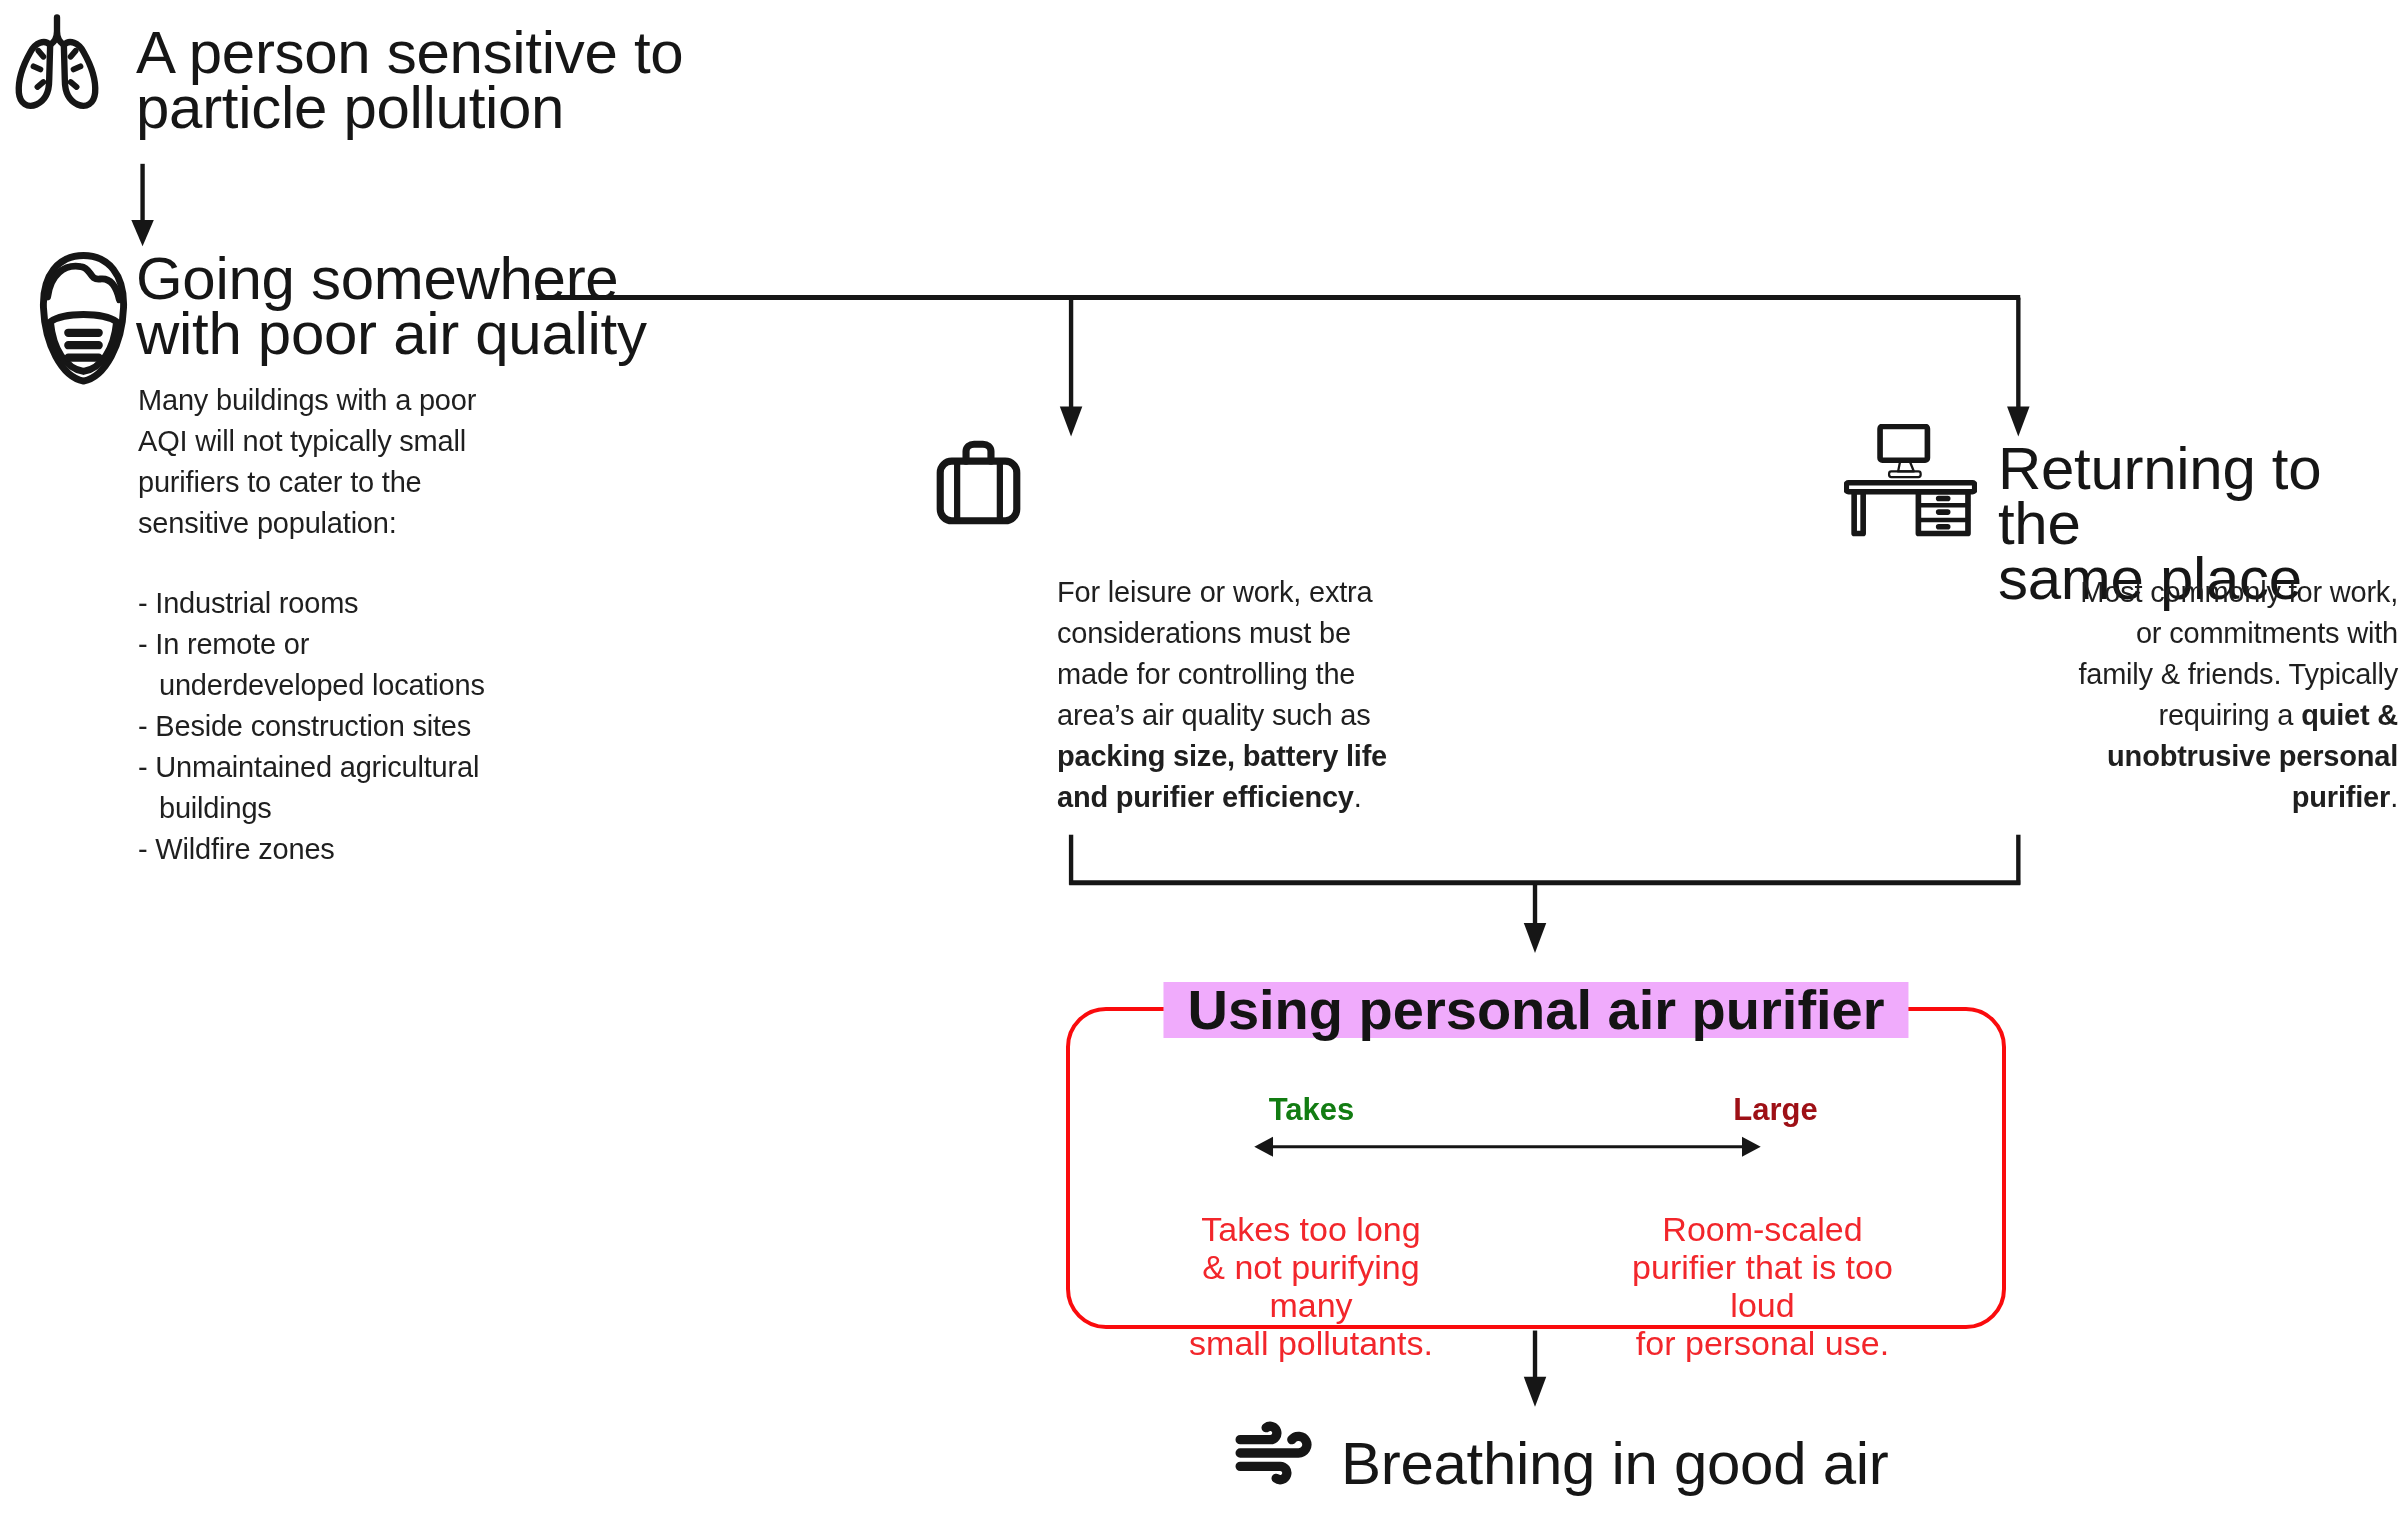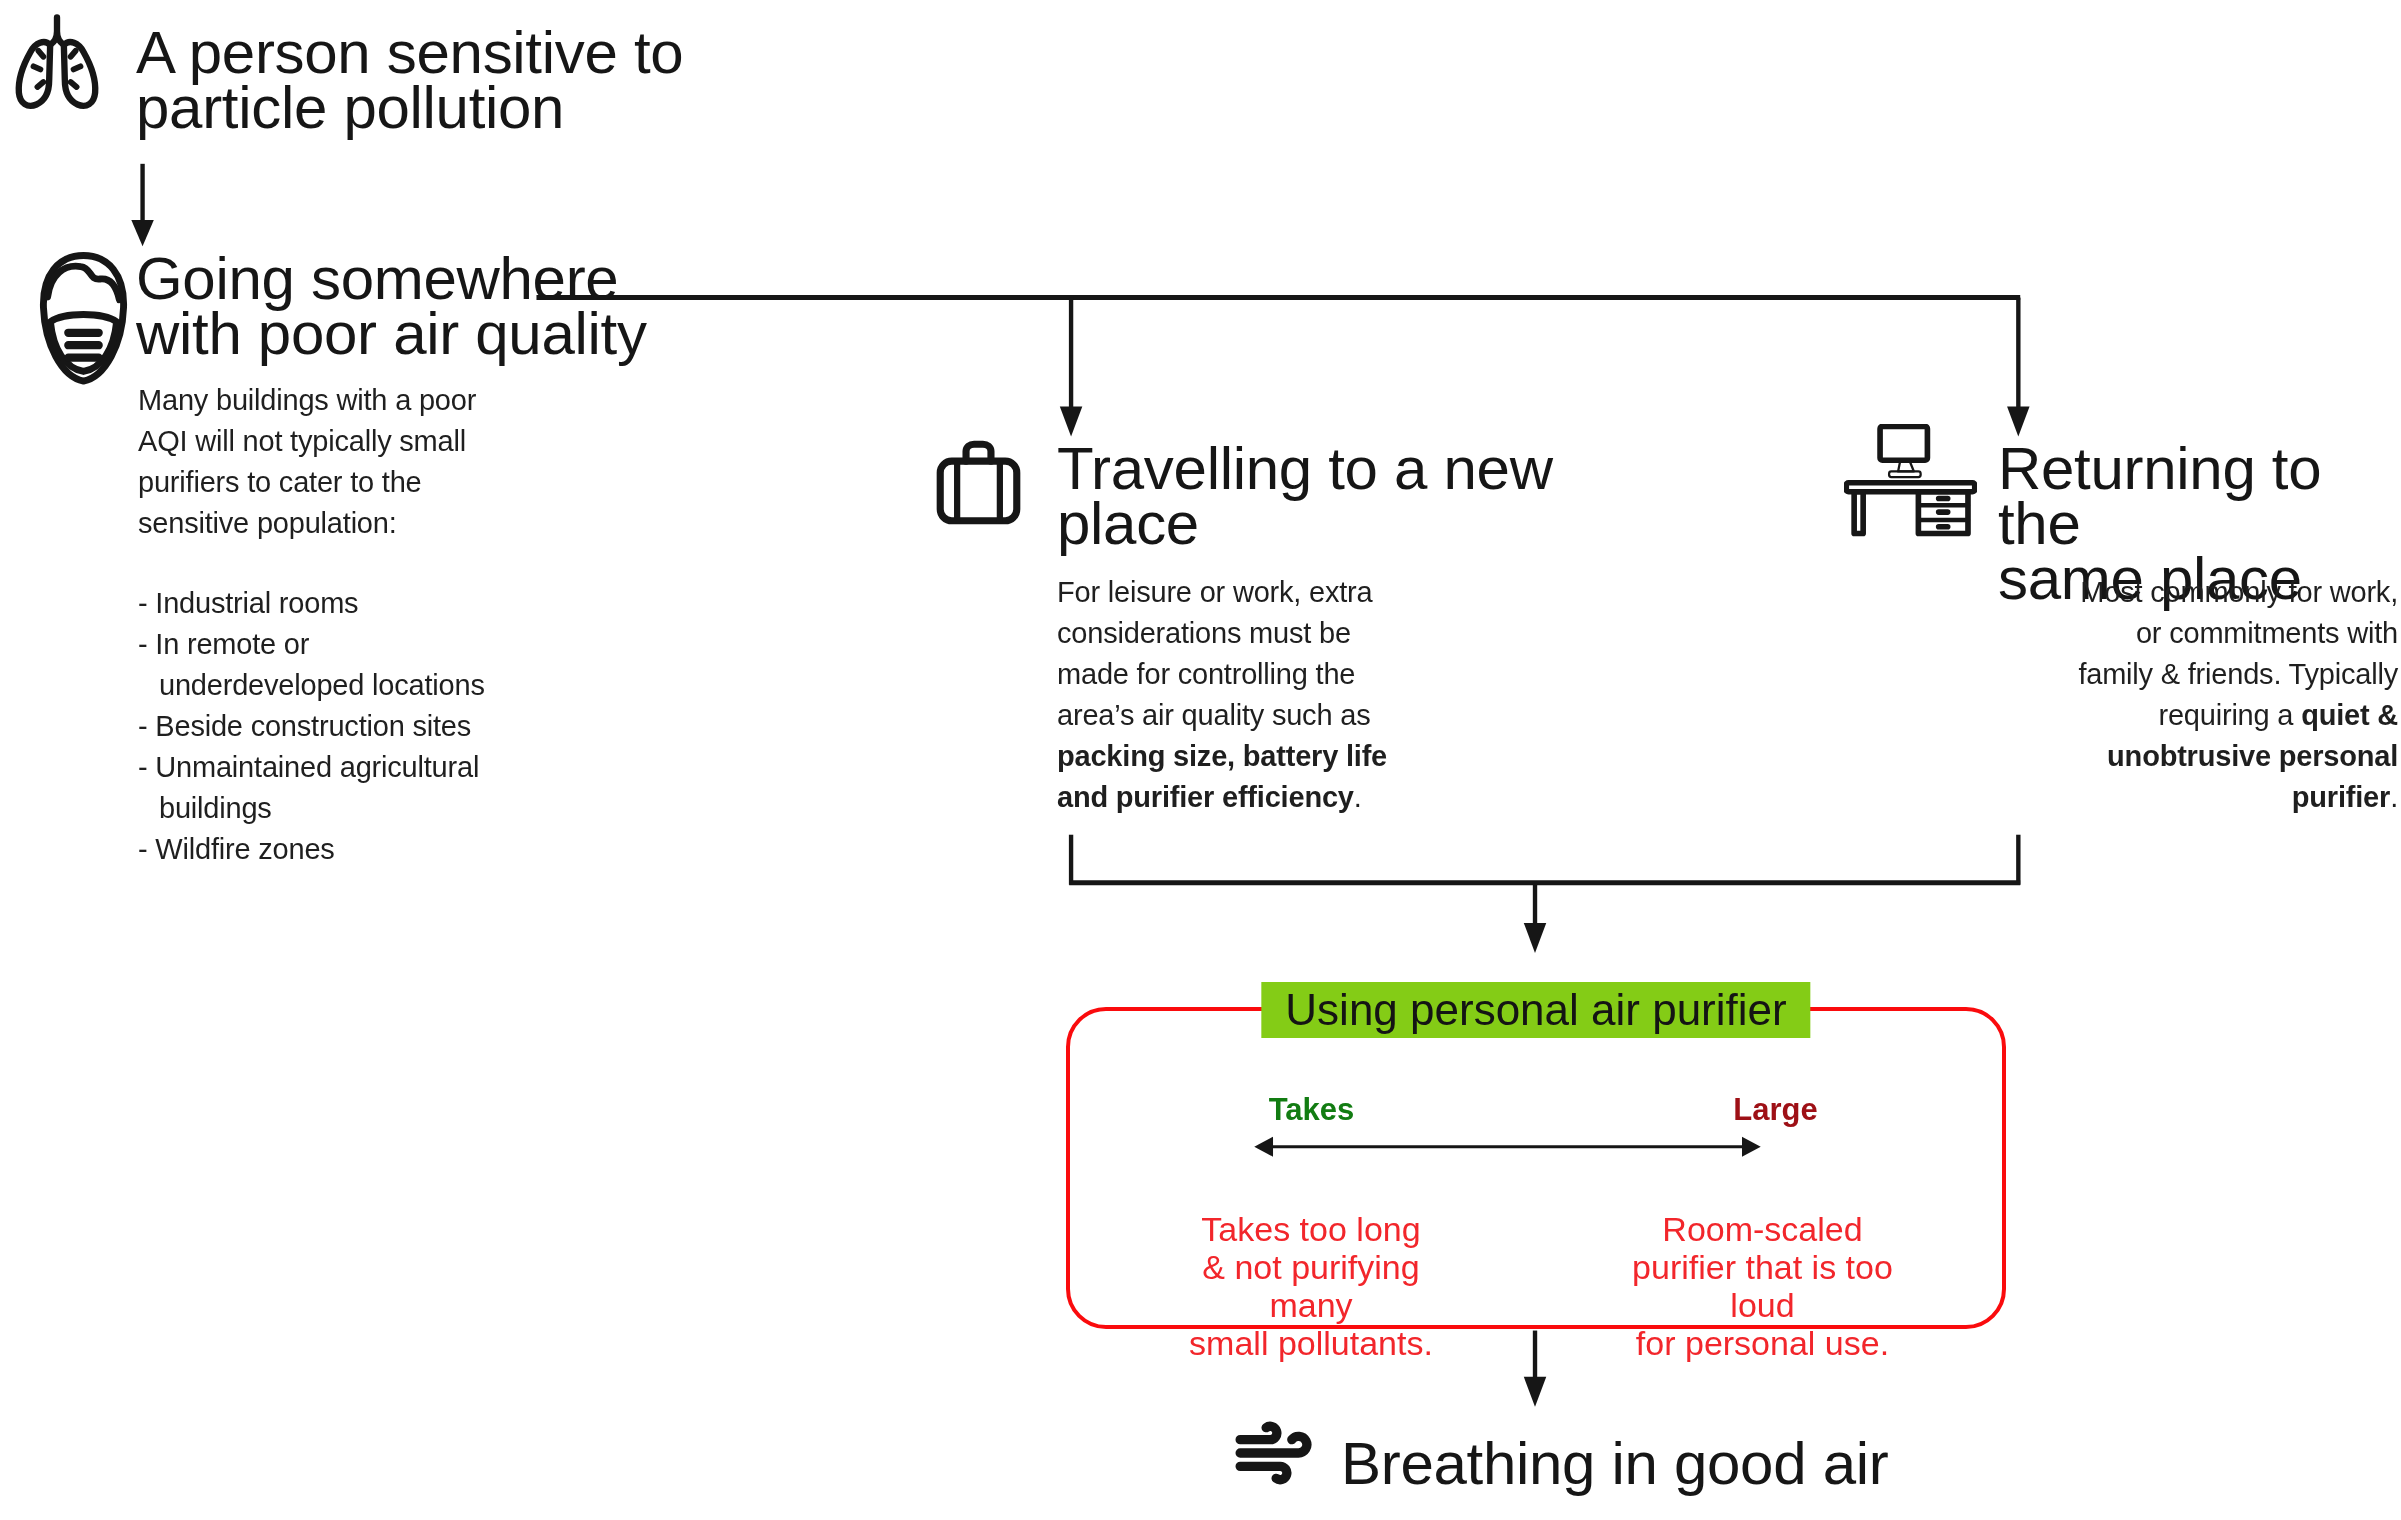--- a/index.html
+++ b/index.html
@@ -58,25 +58,25 @@
     left: 1066px; top: 1007px;
     width: 940px; height: 322px;
     border: 4.4px solid var(--red, #fa0b0d);
     border-radius: 40px;
     box-sizing: border-box;
   }
   #purifier-box .box-title {
     position: absolute;
     left: 50%; top: -29px;
     transform: translateX(-50%);
-    background: #84cc16;
+    background: #f0abfc;
     padding: 0 24px;
-    font-size: 44px;
+    font-size: 56px;
     line-height: 56px;
-    font-weight: 400;
+    font-weight: 700;
     color: #141414;
     white-space: nowrap;
   }
   .scale-label {
     position: absolute;
     top: 80px;
     width: 175px;
     text-align: center;
     font-size: 31px;
     line-height: 38px;
@@ -159,22 +159,20 @@
     <li>- Unmaintained agricultural
 buildings</li>
     <li>- Wildfire zones</li>
   </ul>
 
   <svg class="icon abs" style="left:934px; top:438px;" width="89" height="89" viewBox="0 0 100 100">
     <path d="M36 26 V15 C36 10 40 7 45 7 H55 C60 7 64 10 64 15 V26" stroke-width="8"></path>
     <rect x="7" y="26" width="86" height="67" rx="13" stroke-width="8"></rect>
     <path d="M26 26 V93 M74 26 V93" stroke-width="7"></path>
   </svg>
-  <div class="heading abs" style="left:1057px; top:441px;">Travelling to a new
-place</div>
   <div class="para abs" style="left:1057px; top:572px; width:400px;"><span>For leisure or work, extra
 considerations must be
 made for controlling the
 area’s air quality such as
 </span><b>packing size, battery life
 and purifier efficiency</b><span>.</span></div>
 
   <svg class="icon abs" style="left:1844px; top:424px;" width="133" height="113" viewBox="0 0 118 100">
     <rect x="32" y="2" width="42" height="30" rx="2" stroke-width="5"></rect>
     <path d="M50 32 L48 42 L62 42 L58 32 Z" fill="#161616" stroke-width="2"></path>

